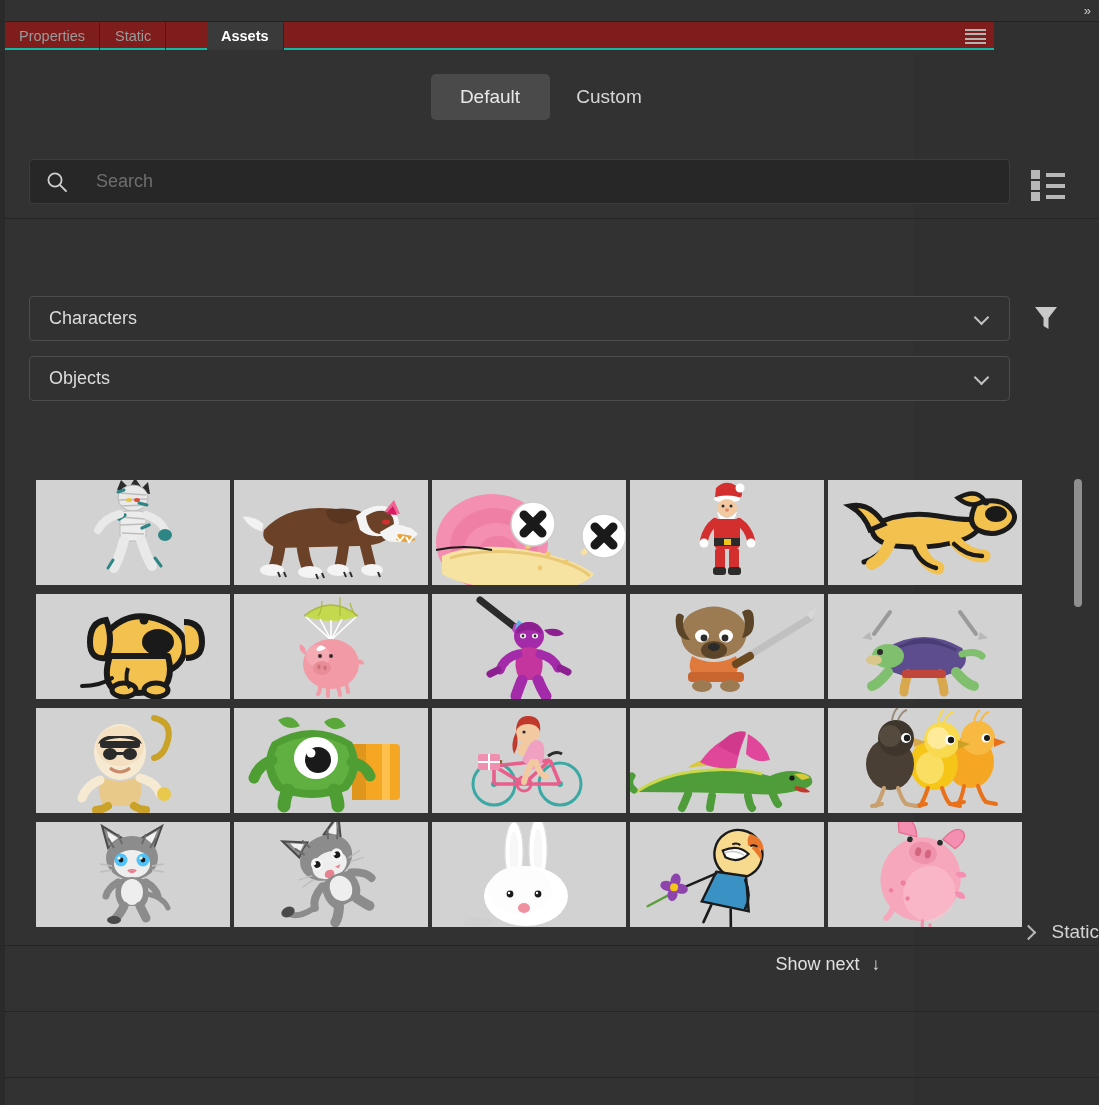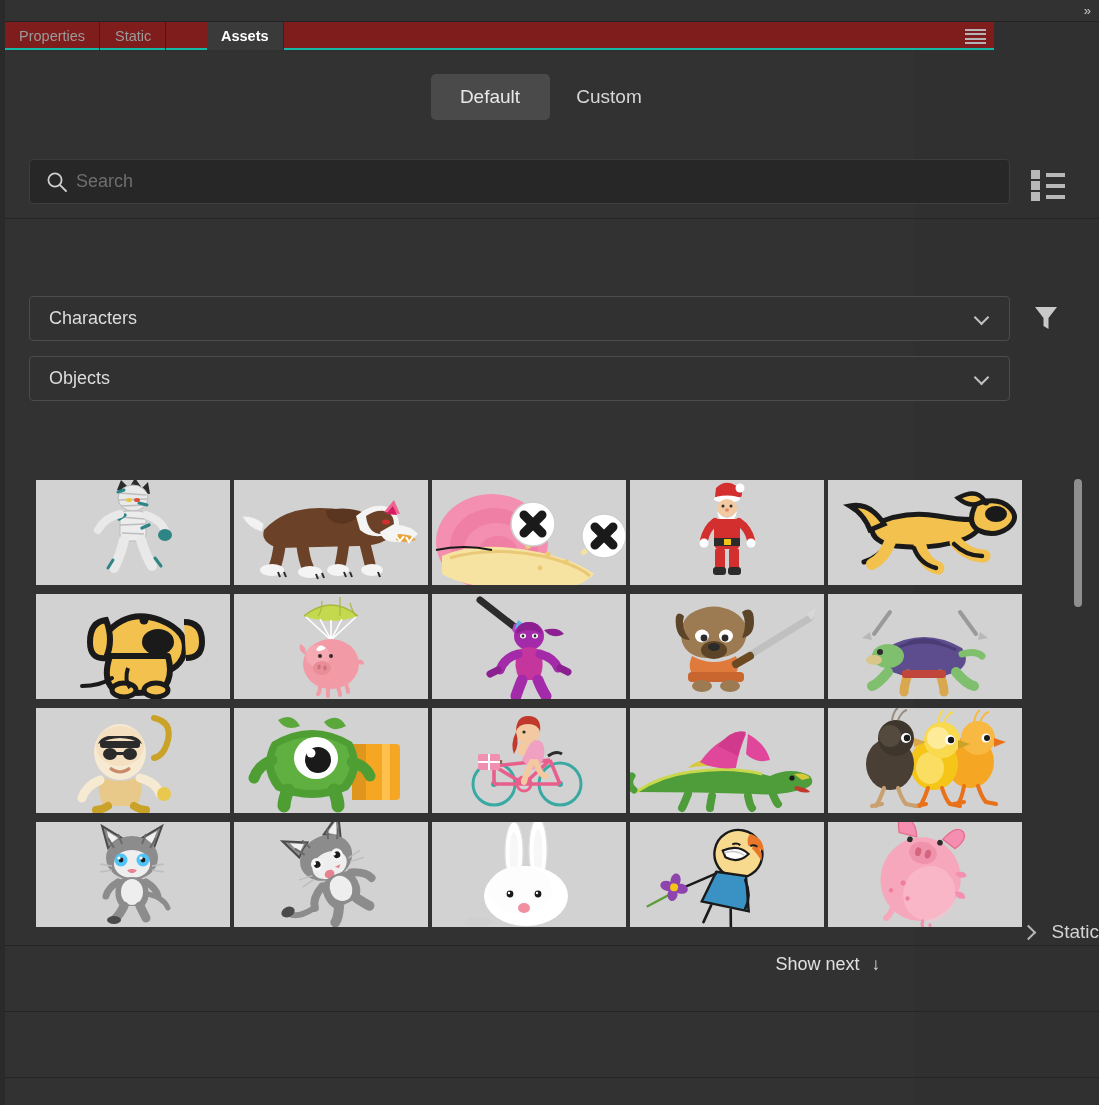--- a/index.html
+++ b/index.html
@@ -76,21 +76,21 @@
   .searchrow { position: absolute; left: 0; top: 97px; width: 1099px; height: 72px; }
   .searchbox {
     position: absolute; left: 29px; top: 11px; width: 981px; height: 45px;
     background: #272727; border: 1px solid #3d3d3d; border-radius: 4px;
     display: flex; align-items: center;
   }
   .search-icon { margin-left: 16px; width: 22px; height: 22px; flex: 0 0 auto; }
   .search-input {
     flex: 1; background: transparent; border: none; outline: none;
     color: #d8d8d8; font-size: 18px; font-family: "Liberation Sans", sans-serif;
-    margin-left: 8px; padding-right: 16px;
+    margin-left: 28px; padding-right: 16px;
   }
   .search-input::placeholder { color: #6e6e6e; }
   .listview-btn {
     position: absolute; left: 1029px; top: 20px; width: 34px; height: 30px;
     cursor: default;
   }
   .lv-row { position: absolute; left: 2px; display: flex; align-items: center; gap: 6px; }
   .lv-sq { width: 9px; height: 9px; background: #b8b8b8; }
   .lv-ln { width: 19px; height: 4px; background: #b8b8b8; }
 

